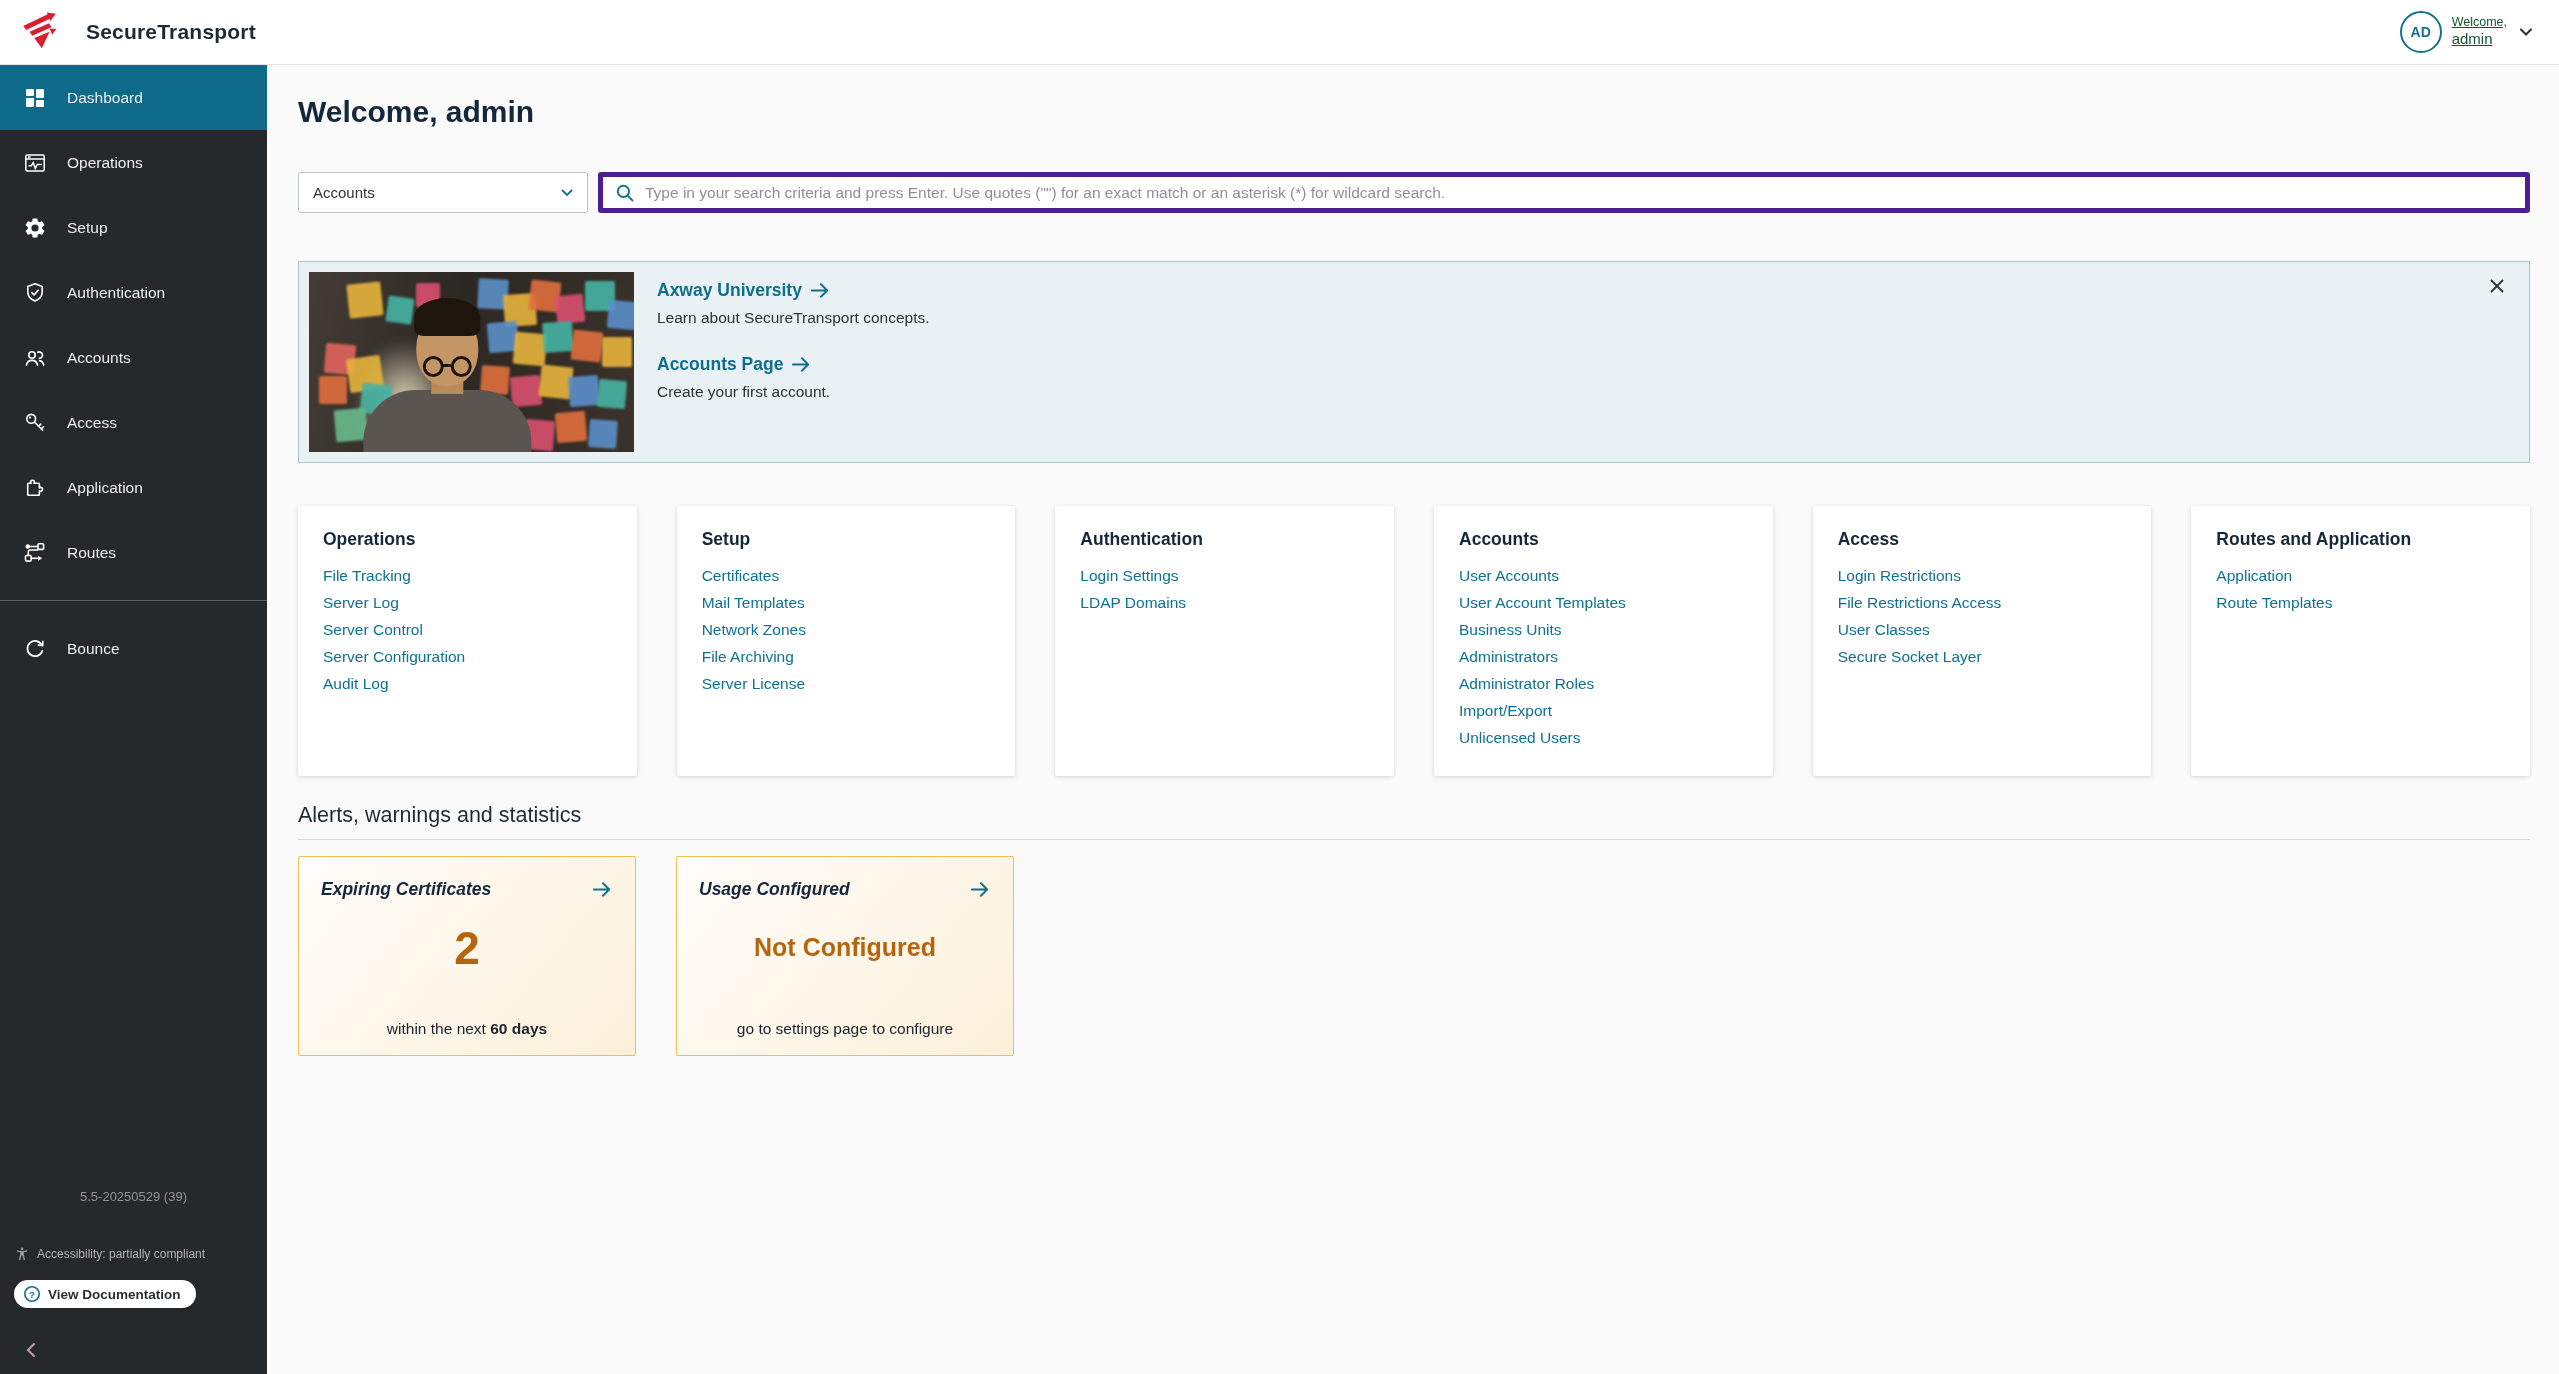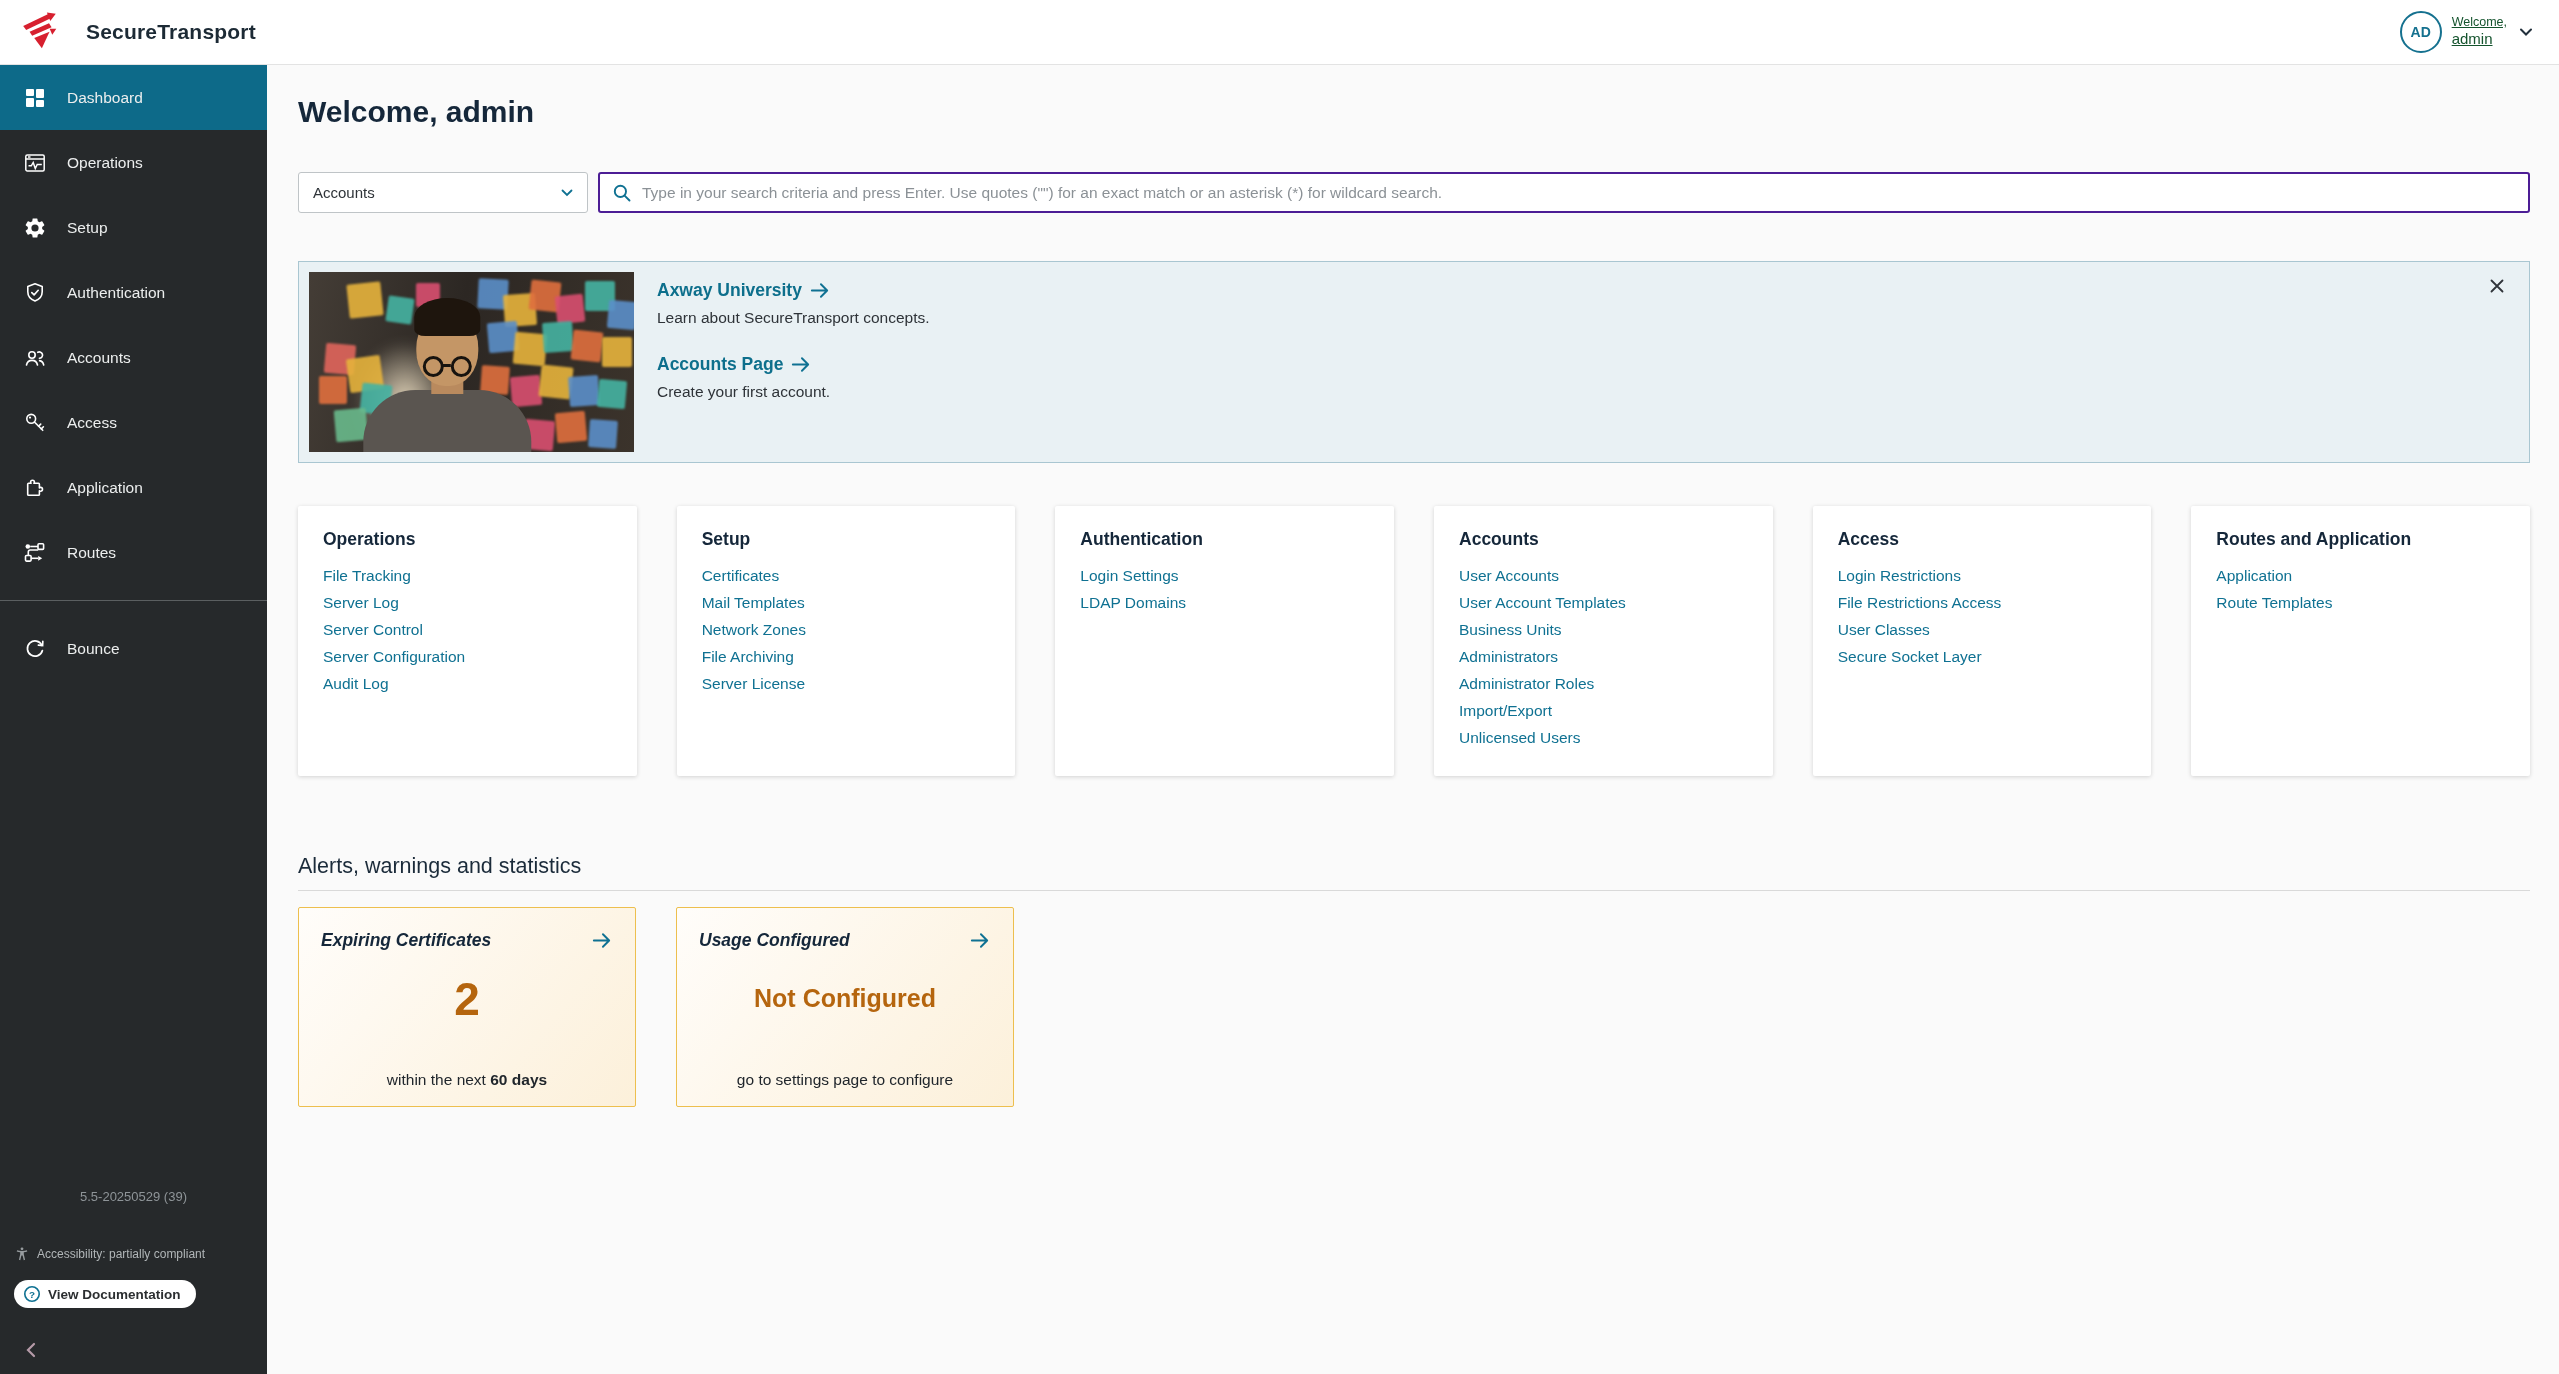--- a/index.html
+++ b/index.html
@@ -34,21 +34,21 @@
     padding:5px 15px 5px 9px; margin-left:14px; margin-bottom:30px; font-size:13.5px; font-weight:700; color:#2b2e30; cursor:pointer; }
   .collapse-chevron { display:block; margin-left:20px; margin-bottom:12px; width:24px; height:24px; cursor:pointer; }
 
   
   .main { margin-left:267px; padding:95px 29px 0 31px; }
   .page-title { font-size:30px; font-weight:700; color:#15273a; margin-bottom:43px; }
 
   .search-row { display:flex; gap:10px; height:41px; }
   .search-category { width:290px; background:#fff; border:1px solid #bfc4c7; border-radius:3px;
     display:flex; align-items:center; justify-content:space-between; padding:0 14px; font-size:15px; color:#2e3338; cursor:pointer; }
-  .search-box { flex:1; background:#fff; border:2px solid #4c1d95; border-radius:3px;
+  .search-box { flex:1; background:#fff; border:5px solid #4c1d95; border-radius:3px;
     display:flex; align-items:center; padding:0 12px; gap:10px; }
   .search-box input { border:none; outline:none; flex:1; font-size:15.5px; color:#2e3338;
     font-family:"Liberation Sans","DejaVu Sans",sans-serif; background:transparent; }
   .search-box input::placeholder { color:#8b9196; }
 
   
   .banner { margin-top:48px; height:202px; background:#e9f1f4; border:1px solid #a9c6d1;
     display:flex; padding:10px; position:relative; }
   .photo { width:325px; height:180px; position:relative; overflow:hidden; flex-shrink:0;
     background:linear-gradient(100deg,#443d36 0%,#2c2723 45%,#3b332b 100%); }
@@ -73,21 +73,21 @@
   .banner-close { position:absolute; top:13px; right:21px; width:22px; height:22px; cursor:pointer; }
 
   
   .cards-row { margin-top:43px; display:flex; gap:40px; }
   .card { flex:1; background:#fff; border-radius:2px; box-shadow:0 1px 4px rgba(0,0,0,.16);
     padding:23px 25px; height:270px; }
   .card-title { font-size:17.5px; font-weight:700; color:#15273a; margin-bottom:12px; }
   .card a { display:block; color:#0f7192; font-size:15.5px; line-height:27px; text-decoration:none; }
 
   
-  .alerts-title { margin-top:78px; font-size:21.5px; font-weight:400; color:#1b2b3a; }
+  .alerts-title { margin-top:27px; font-size:21.5px; font-weight:400; color:#1b2b3a; }
   .alerts-hr { border:none; border-top:1px solid #d9d9d9; margin-top:11px; margin-bottom:16px; }
   .alerts-row { display:flex; gap:40px; }
   .alert-card { width:338px; height:200px; border-radius:2px; padding:21px 22px; position:relative; }
   .alert-card.warn { border:1px solid #edbf4e; background:linear-gradient(130deg,#fffdfa 0%,#fcf0da 100%); }
   .alert-card.error { border:1px solid #cb4a60; background:linear-gradient(130deg,#fdf6f6 0%,#f8e2e7 100%); }
   .alert-head { display:flex; align-items:center; justify-content:space-between;font-style:italic; }
   .alert-title { font-size:17.5px; font-weight:700; color:#15273a; }
   .alert-value { text-align:center; margin-top:20px; font-size:46px; font-weight:700; }
   .alert-value.text-value { font-size:25px; margin-top:32px; }
   .warn .alert-value { color:#b5650e; }

